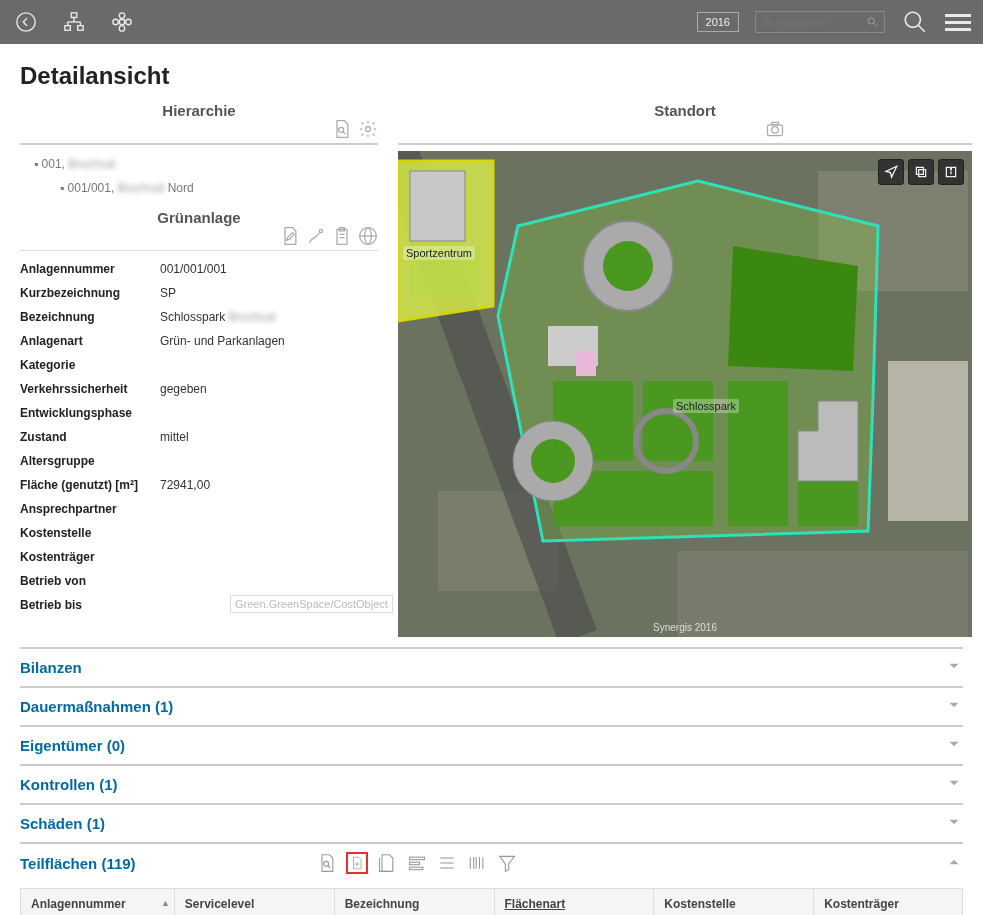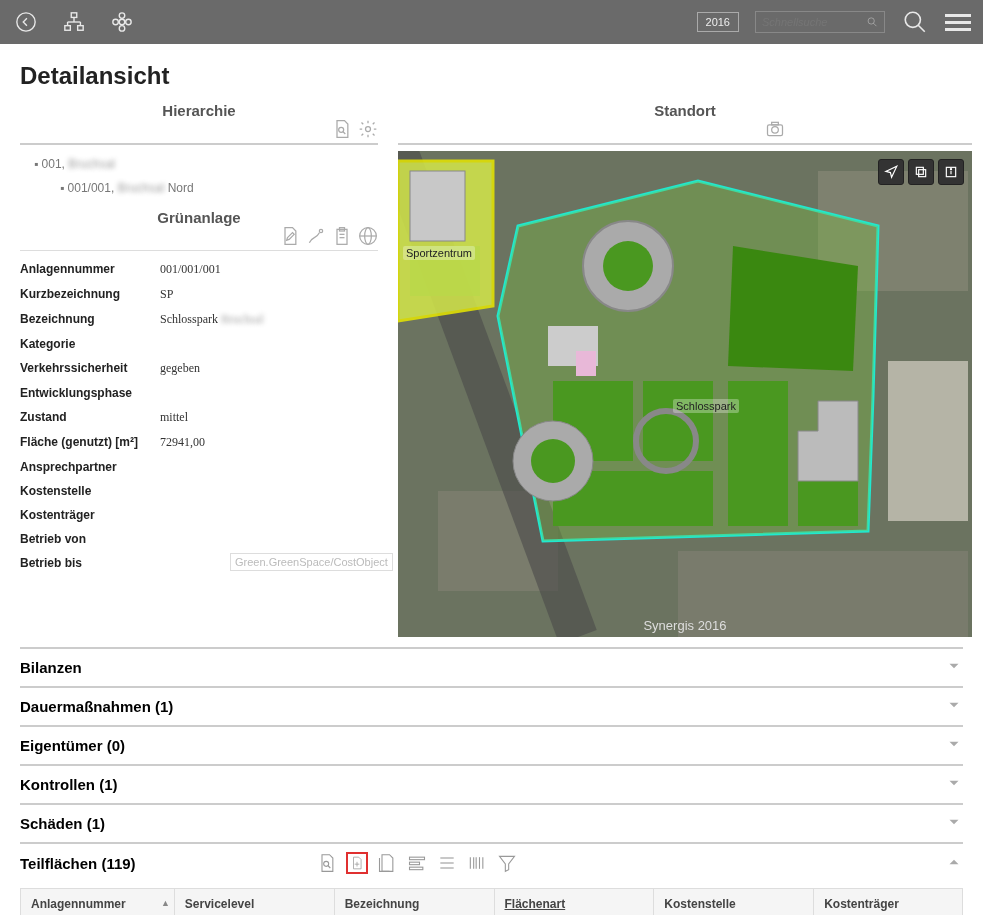--- a/index.html
+++ b/index.html
@@ -32,38 +32,38 @@
 .gray-icon svg { width: 20px; height: 20px; stroke: #aaa; fill: none; stroke-width: 1.5; }
 
 .hier-list { font-size: 12px; color: #777; margin-bottom: 10px; }
 .hier-list .h1 { padding: 6px 0 6px 14px; }
 .hier-list .h2 { padding: 4px 0 4px 40px; }
 .blur { color: transparent; text-shadow: 0 0 5px #999; }
 
 .props-table { width: 100%; font-size: 12px; }
 .props-table .row { display: flex; padding: 5px 0; }
 .props-table .label { width: 140px; font-weight: bold; color: #222; }
-.props-table .value { color: #333; font-family: Liberation Serif, serif; }
+.props-table .value { color: #333; }
 .border-bot { border-bottom: 1px solid #ddd; }
 
 .tooltip-hint { position: relative; margin-top: -22px; margin-left: 210px; font-size: 11px; color: #bbb; border: 1px solid #ddd; background: #fff; padding: 2px 4px; width: fit-content; }
 
 .map-wrap { position: relative; width: 574px; height: 486px; background: linear-gradient(135deg,#5a6b4a 0%,#7a8a6a 20%,#a8b098 40%,#6b7b5b 60%,#8a9a7a 80%,#5a6b4a 100%); overflow: hidden; }
 .map-overlay { position: absolute; inset: 0; }
 .map-btns { position: absolute; top: 8px; right: 8px; display: flex; gap: 4px; }
 .map-btn { width: 26px; height: 26px; background: #333; border: 1px solid #222; border-radius: 3px; display: flex; align-items: center; justify-content: center; cursor: pointer; }
 .map-btn svg { width: 14px; height: 14px; stroke: #fff; fill: none; stroke-width: 2; }
 .map-label { position: absolute; font-size: 11px; color: #222; background: rgba(255,255,255,0.3); padding: 1px 3px; border-radius: 2px; }
-.copyright { position: absolute; bottom: 4px; left: 50%; transform: translateX(-50%); font-size: 13px; color: #ddd; }
+.copyright { position: absolute; bottom: 4px; left: 50%; transform: translateX(-50%); font-size: 10px; color: #ddd; }
 
 
 .accordion { margin-top: 10px; }
 .acc-item { border-bottom: 2px solid #ccc; }
 .acc-head { display: flex; align-items: center; padding: 8px 0; cursor: pointer; }
-.acc-head .title { font-size: 15px; font-weight: bold; color: #000000; }
+.acc-head .title { font-size: 15px; font-weight: bold; color: #0369a1; }
 .acc-head .chev { margin-left: auto; color: #999; }
 .acc-head .chev svg { width: 18px; height: 18px; fill: #aaa; }
 .acc-toolbar { margin-left: 180px; display: flex; gap: 8px; }
 .acc-toolbar .tb-icon { width: 22px; height: 22px; cursor: pointer; display: flex; align-items: center; justify-content: center; }
 .acc-toolbar .tb-icon svg { width: 20px; height: 20px; stroke: #999; fill: none; stroke-width: 1.3; }
 .highlight-red { border: 2px solid #e03030; padding: 2px; }
 
 .grid-head { display: flex; background: #f5f5f5; border: 1px solid #ddd; margin-top: 6px; }
 .grid-head .col { padding: 8px 10px; font-size: 12px; font-weight: bold; color: #444; border-right: 1px solid #ddd; position: relative; }
 .grid-head .col:last-child { border-right: none; }
@@ -188,34 +188,42 @@
           </div>
           <div class="row">
             <div class="label">Kurzbezeichnung</div>
             <div class="value">SP</div>
           </div>
           <div class="row">
             <div class="label">Bezeichnung</div>
             <div class="value">Schlosspark<span class="blur"> Bruchsal</span></div>
           </div>
           <div class="row">
+            <div class="label">Anlagenart</div>
+            <div class="value">Grün- und Parkanlagen</div>
+          </div>
+          <div class="row">
             <div class="label">Kategorie</div>
             <div class="value"></div>
           </div>
           <div class="row">
             <div class="label">Verkehrssicherheit</div>
             <div class="value">gegeben</div>
           </div>
           <div class="row">
             <div class="label">Entwicklungsphase</div>
             <div class="value"></div>
           </div>
           <div class="row">
             <div class="label">Zustand</div>
             <div class="value">mittel</div>
+          </div>
+          <div class="row">
+            <div class="label">Altersgruppe</div>
+            <div class="value"></div>
           </div>
           <div class="row">
             <div class="label">Fläche (genutzt) [m²]</div>
             <div class="value">72941,00</div>
           </div>
           <div class="row">
             <div class="label">Ansprechpartner</div>
             <div class="value"></div>
           </div>
           <div class="row">

